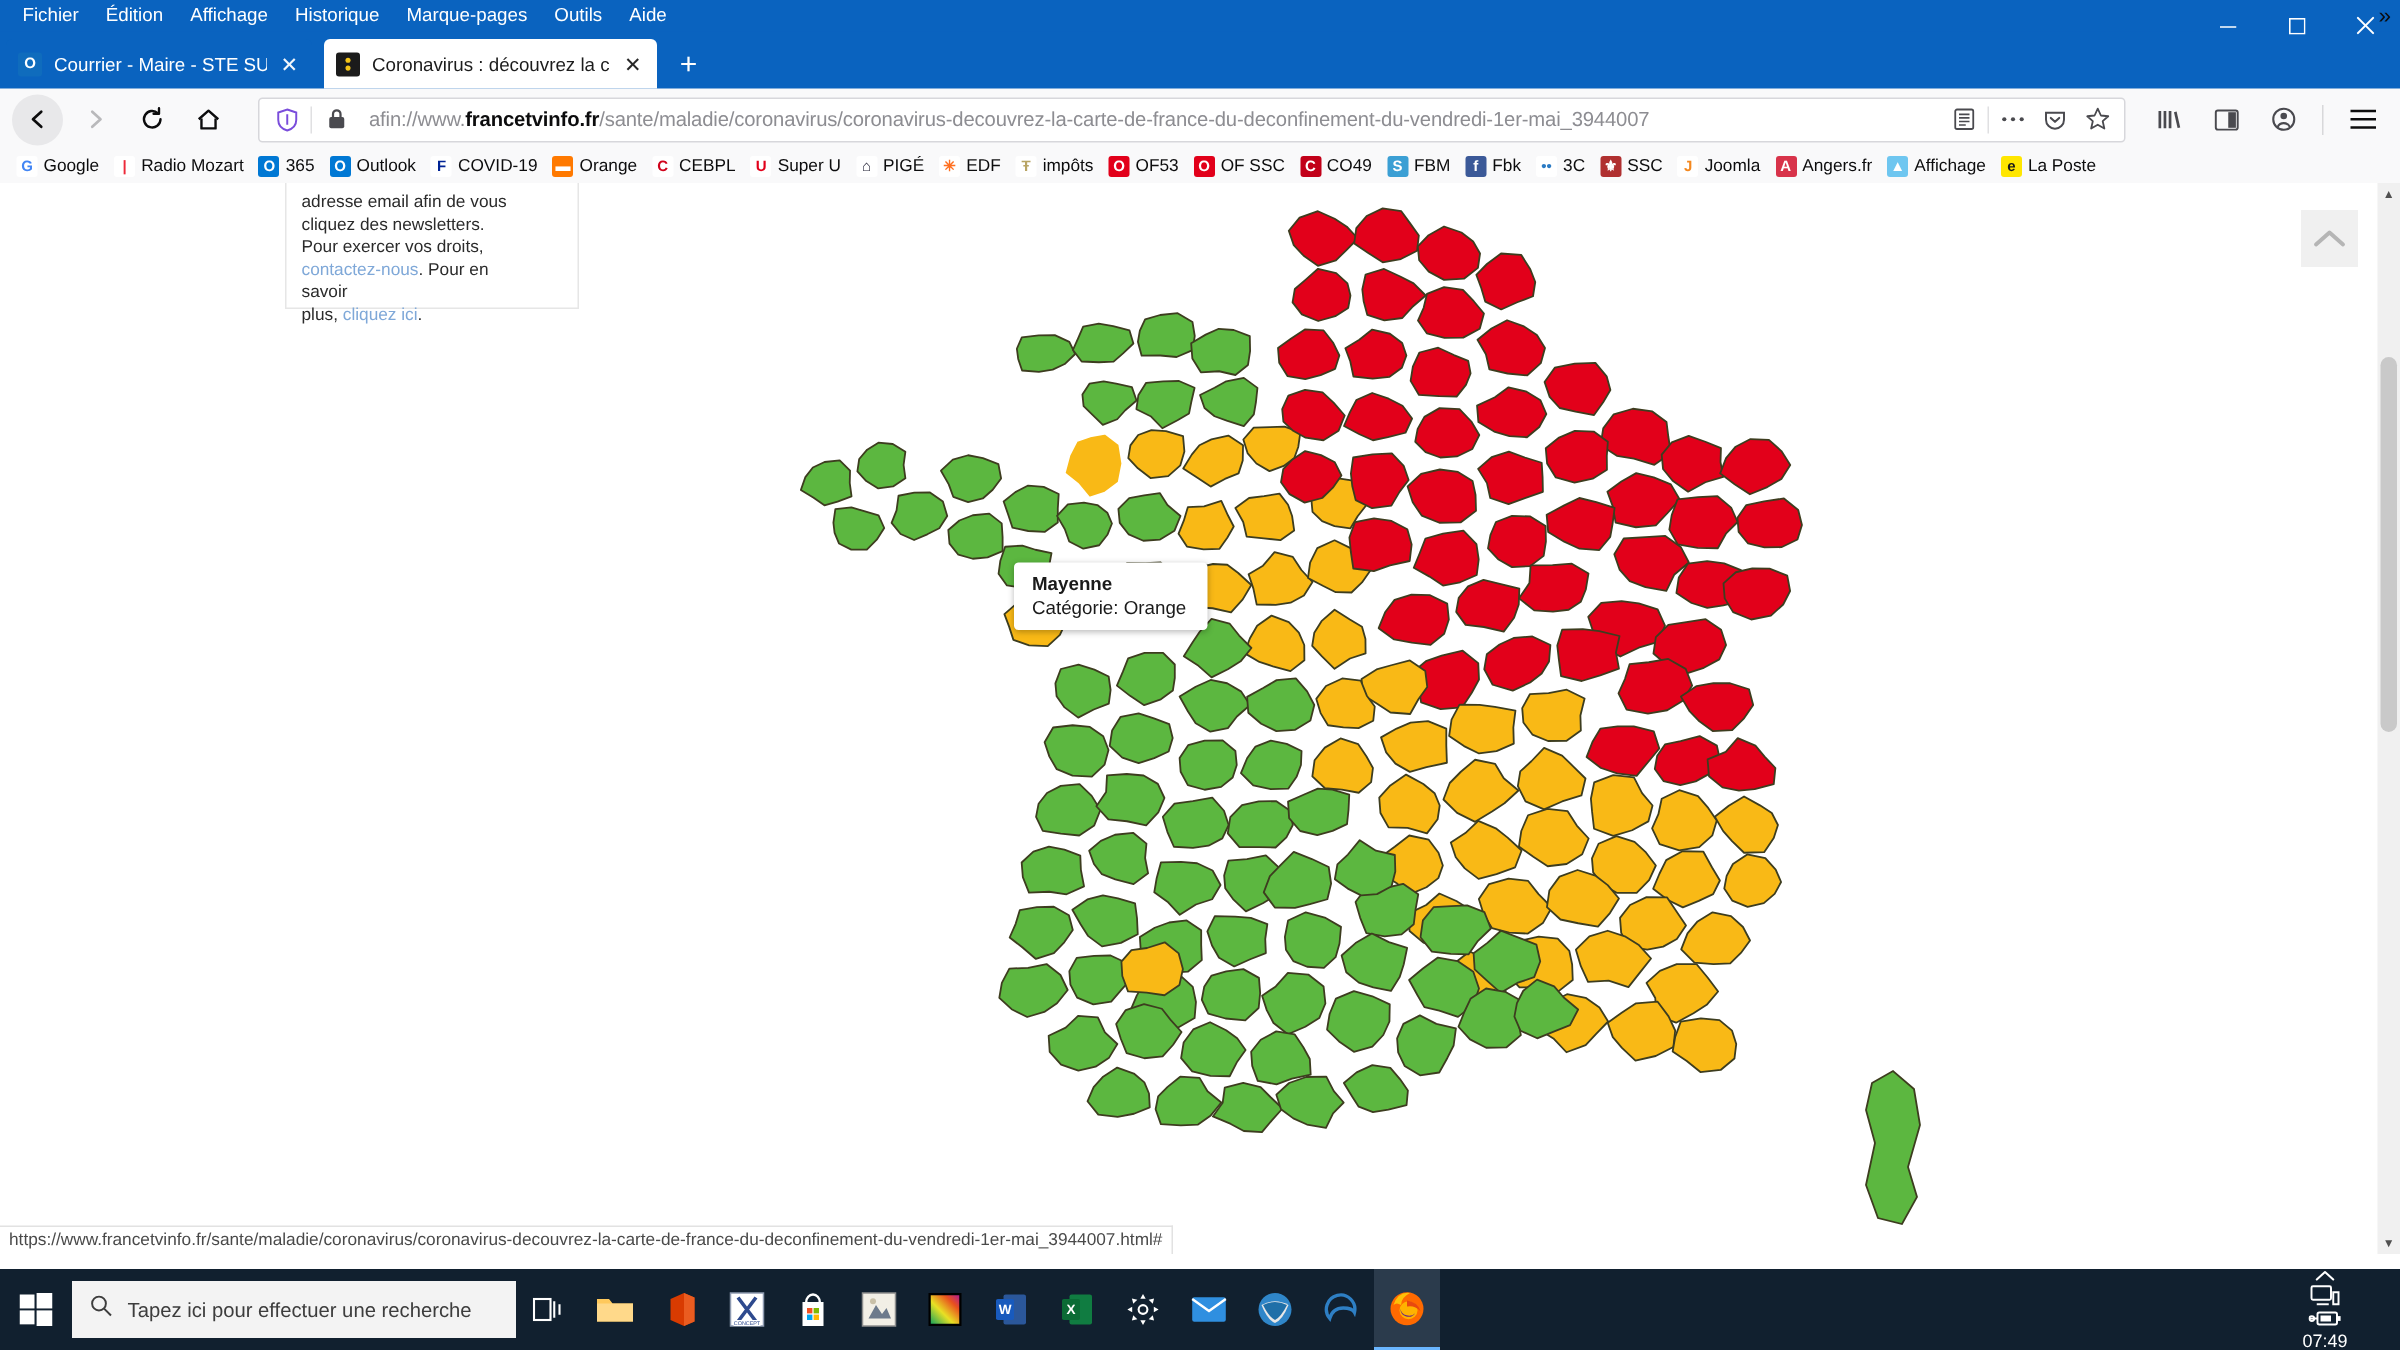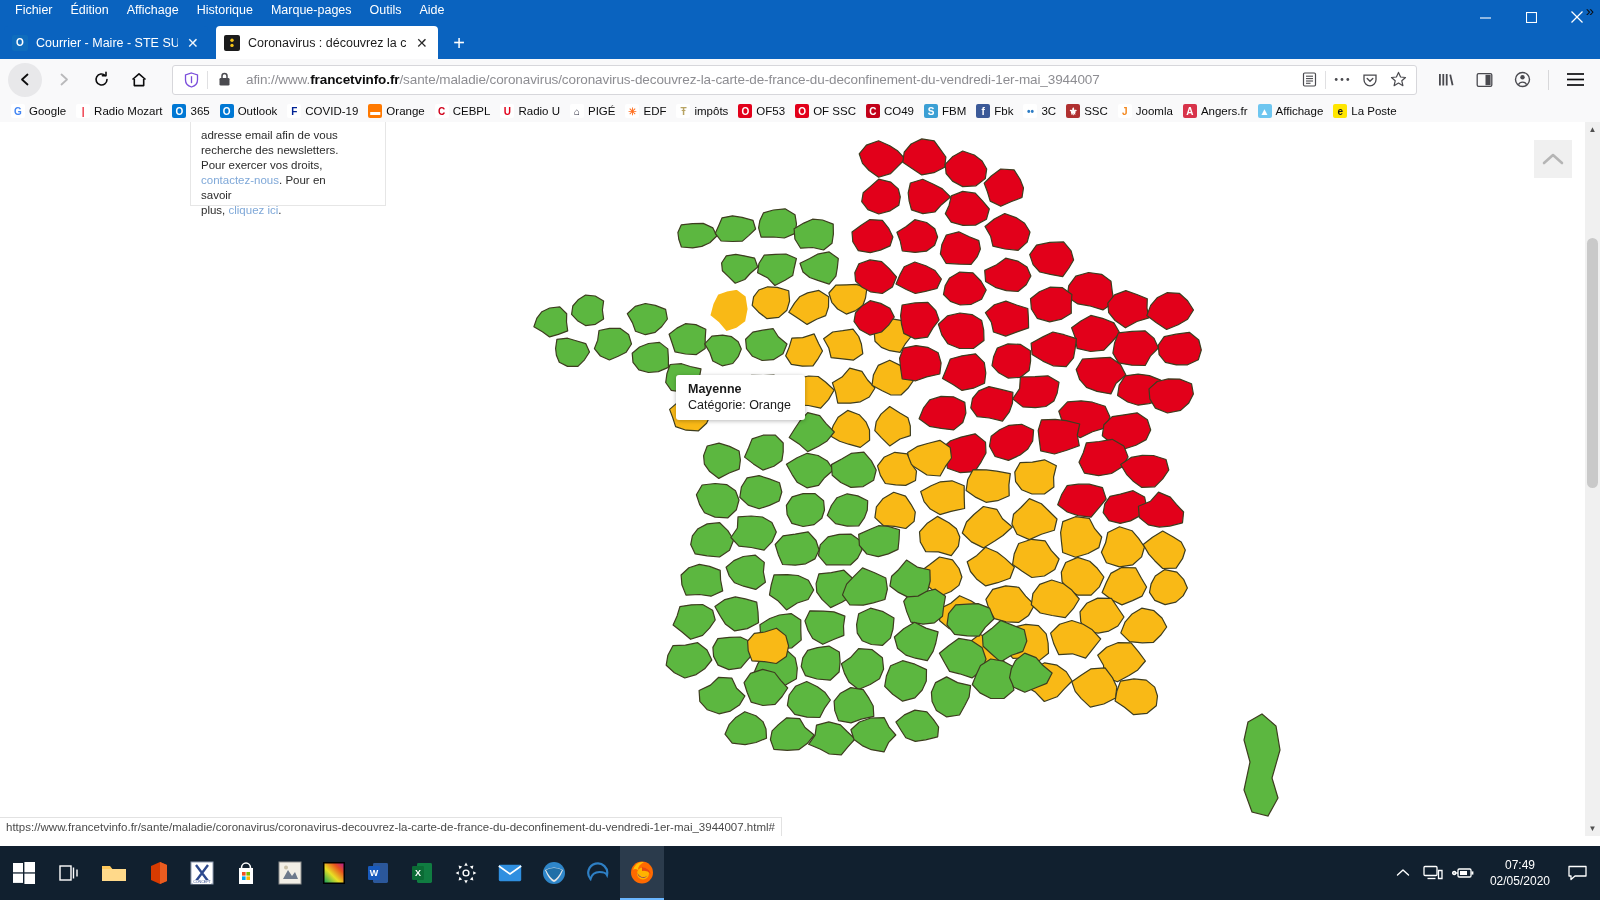--- a/index.html
+++ b/index.html
@@ -109,21 +109,21 @@
   
   .taskbar { position:absolute; left:0; bottom:0; width:1600px; height:54px; background:#11202f;
              display:flex; align-items:center; }
   .startbtn { width:48px; height:54px; display:flex; align-items:center; justify-content:center; }
   .searchbox { width:296px; height:38px; background:#f3f3f3; display:flex; align-items:center;
                padding:0 12px; }
   .searchbox .sq { margin-right:10px; }
   .searchbox .sph { font-size:13.5px; color:#3d3d3d; white-space:nowrap; }
   .tbicon { width:44px; height:54px; display:flex; align-items:center; justify-content:center; }
   .tbicon.active { background:#2b3b4c; border-bottom:2px solid #6ab6ff; }
-  .tray { margin-left:auto; display:flex; align-items:center; height:54px; padding-right:8px; }
+  .tray { margin-left:auto; display:flex; align-items:center; height:54px; padding-right:8px;flex-direction:column; }
   .tray .ti { width:30px; height:54px; display:flex; align-items:center; justify-content:center;
               color:#ffffff; }
   .clock { color:#ffffff; font-size:12px; line-height:16px; text-align:center; padding:0 12px; }
   .clock div { white-space:nowrap; }
 </style>
 </head>
 <body>
 
 <div id="app">
 
@@ -308,21 +308,21 @@
         <div class="bm">
           <span class="bmi" style="background: rgb(255, 121, 0); color: rgb(255, 255, 255);">▬</span>
           <span>Orange</span>
         </div>
         <div class="bm">
           <span class="bmi" style="background: rgb(255, 255, 255); color: rgb(208, 2, 27);">C</span>
           <span>CEBPL</span>
         </div>
         <div class="bm">
           <span class="bmi" style="background: rgb(255, 255, 255); color: rgb(226, 0, 26);">U</span>
-          <span>Radio U</span>
+          <span>Super U</span>
         </div>
         <div class="bm">
           <span class="bmi" style="background: rgb(255, 255, 255); color: rgb(26, 26, 46);">⌂</span>
           <span>PIGÉ</span>
         </div>
         <div class="bm">
           <span class="bmi" style="background: rgb(255, 255, 255); color: rgb(255, 111, 32);">✳</span>
           <span>EDF</span>
         </div>
         <div class="bm">
@@ -374,21 +374,21 @@
           <span>La Poste</span>
         </div>
       </div>
     <div class="bm-overflow">»</div>
   </div>
 
   <div class="content">
 
     <div class="nlbox">
       <div>adresse email afin de vous</div>
-      <div>recherche des newsletters.</div>
+      <div>cliquez des newsletters.</div>
       <div>Pour exercer vos droits,</div>
       <div>
         <a href="#">contactez-nous</a><span>. Pour en savoir</span>
       </div>
       <div>
         <span>plus, </span><a href="#">cliquez ici</a><span>.</span>
       </div>
     </div>
 
     <div class="mapwrap">
@@ -584,20 +584,29 @@
 
   <div class="taskbar">
     <div class="startbtn">
       <svg width="22" height="22" viewBox="0 0 22 22">
         <rect x="0" y="1" width="10" height="9.3" fill="#ffffff"></rect>
           <rect x="11.4" y="0" width="10.6" height="10.3" fill="#ffffff"></rect>
         <rect x="0" y="11.6" width="10" height="9.3" fill="#ffffff"></rect>
           <rect x="11.4" y="11.6" width="10.6" height="10.4" fill="#ffffff"></rect>
       </svg>
     </div>
+    <div class="searchbox">
+      <span class="sq">
+        <svg width="15" height="15" viewBox="0 0 15 15">
+            <circle cx="6" cy="6" r="4.6" fill="none" stroke="#3d3d3d" stroke-width="1.3"></circle>
+            <line x1="9.4" y1="9.4" x2="14" y2="14" stroke="#3d3d3d" stroke-width="1.3"></line>
+          </svg>
+      </span>
+      <span class="sph">Tapez ici pour effectuer une recherche</span>
+    </div>
 
     <div class="tbicon">
       <svg width="22" height="20" viewBox="0 0 22 20">
           <rect x="1" y="3" width="11" height="14" fill="none" stroke="#fff" stroke-width="1.4"></rect>
           <line x1="14.5" y1="4.5" x2="14.5" y2="15.5" stroke="#fff" stroke-width="1.4"></line>
           <line x1="18" y1="6.5" x2="18" y2="13.5" stroke="#fff" stroke-width="1.4"></line>
         </svg>
     </div>
     <div class="tbicon">
       <svg width="26" height="22" viewBox="0 0 26 22">

